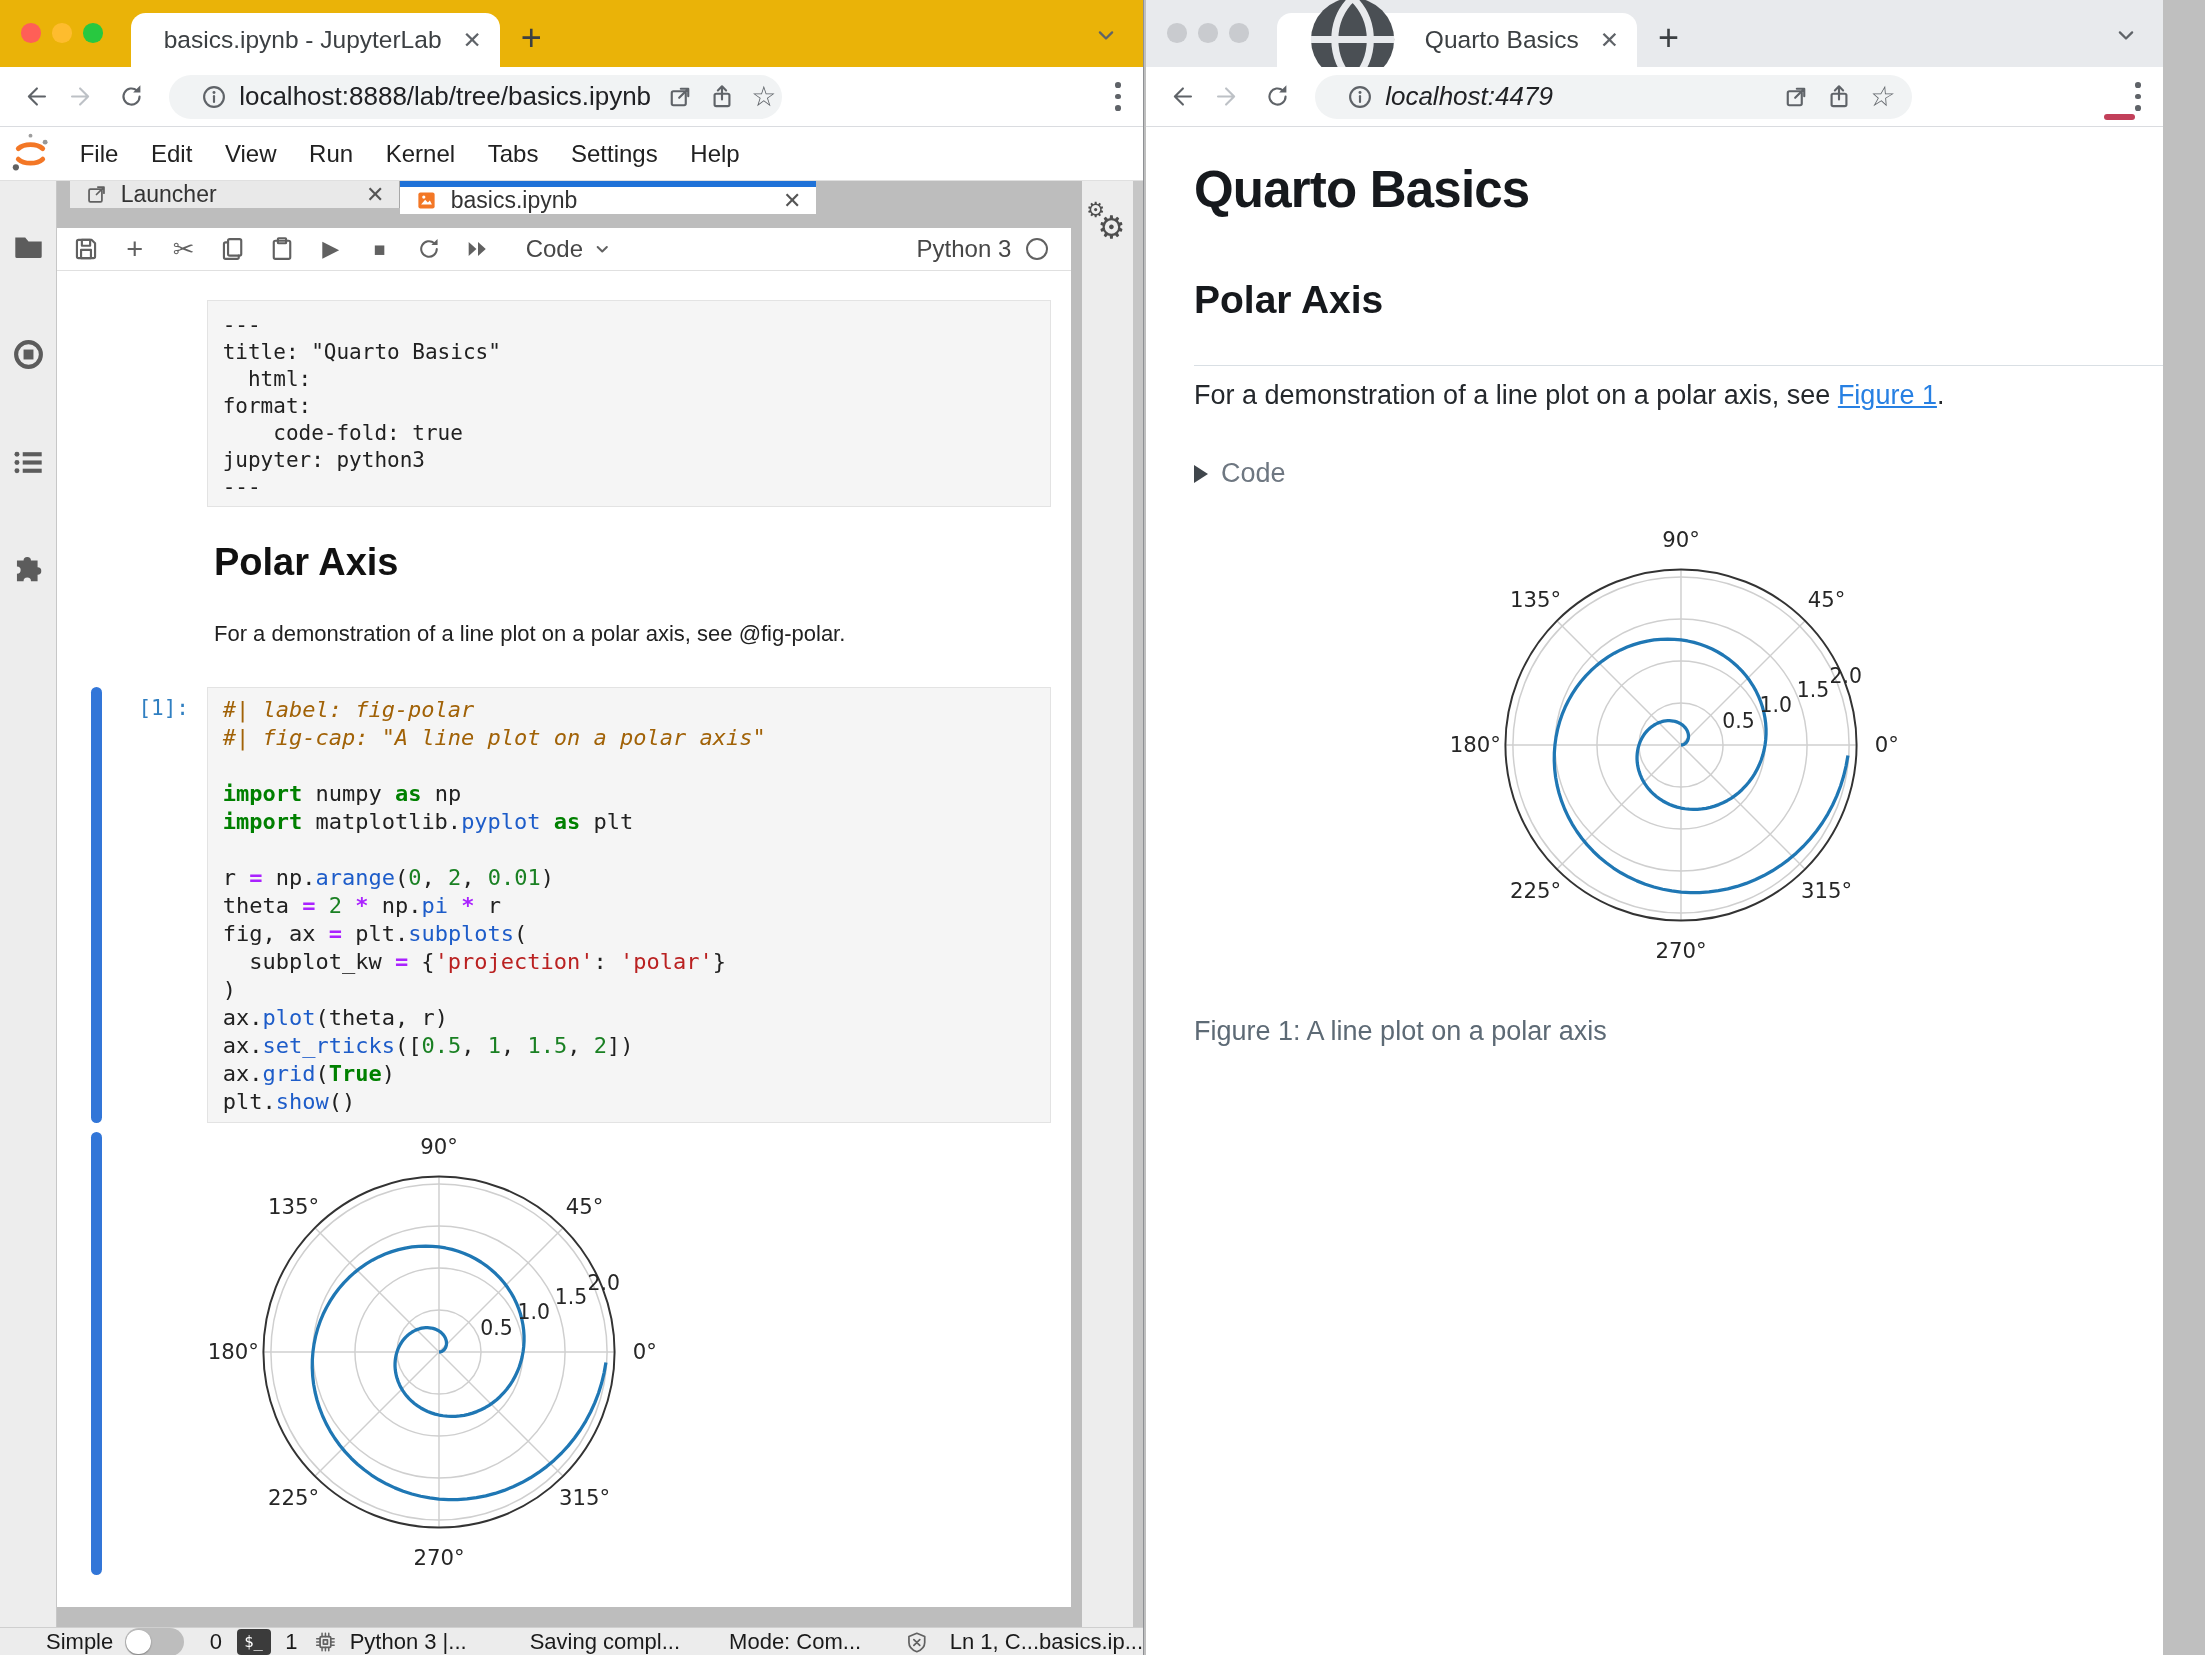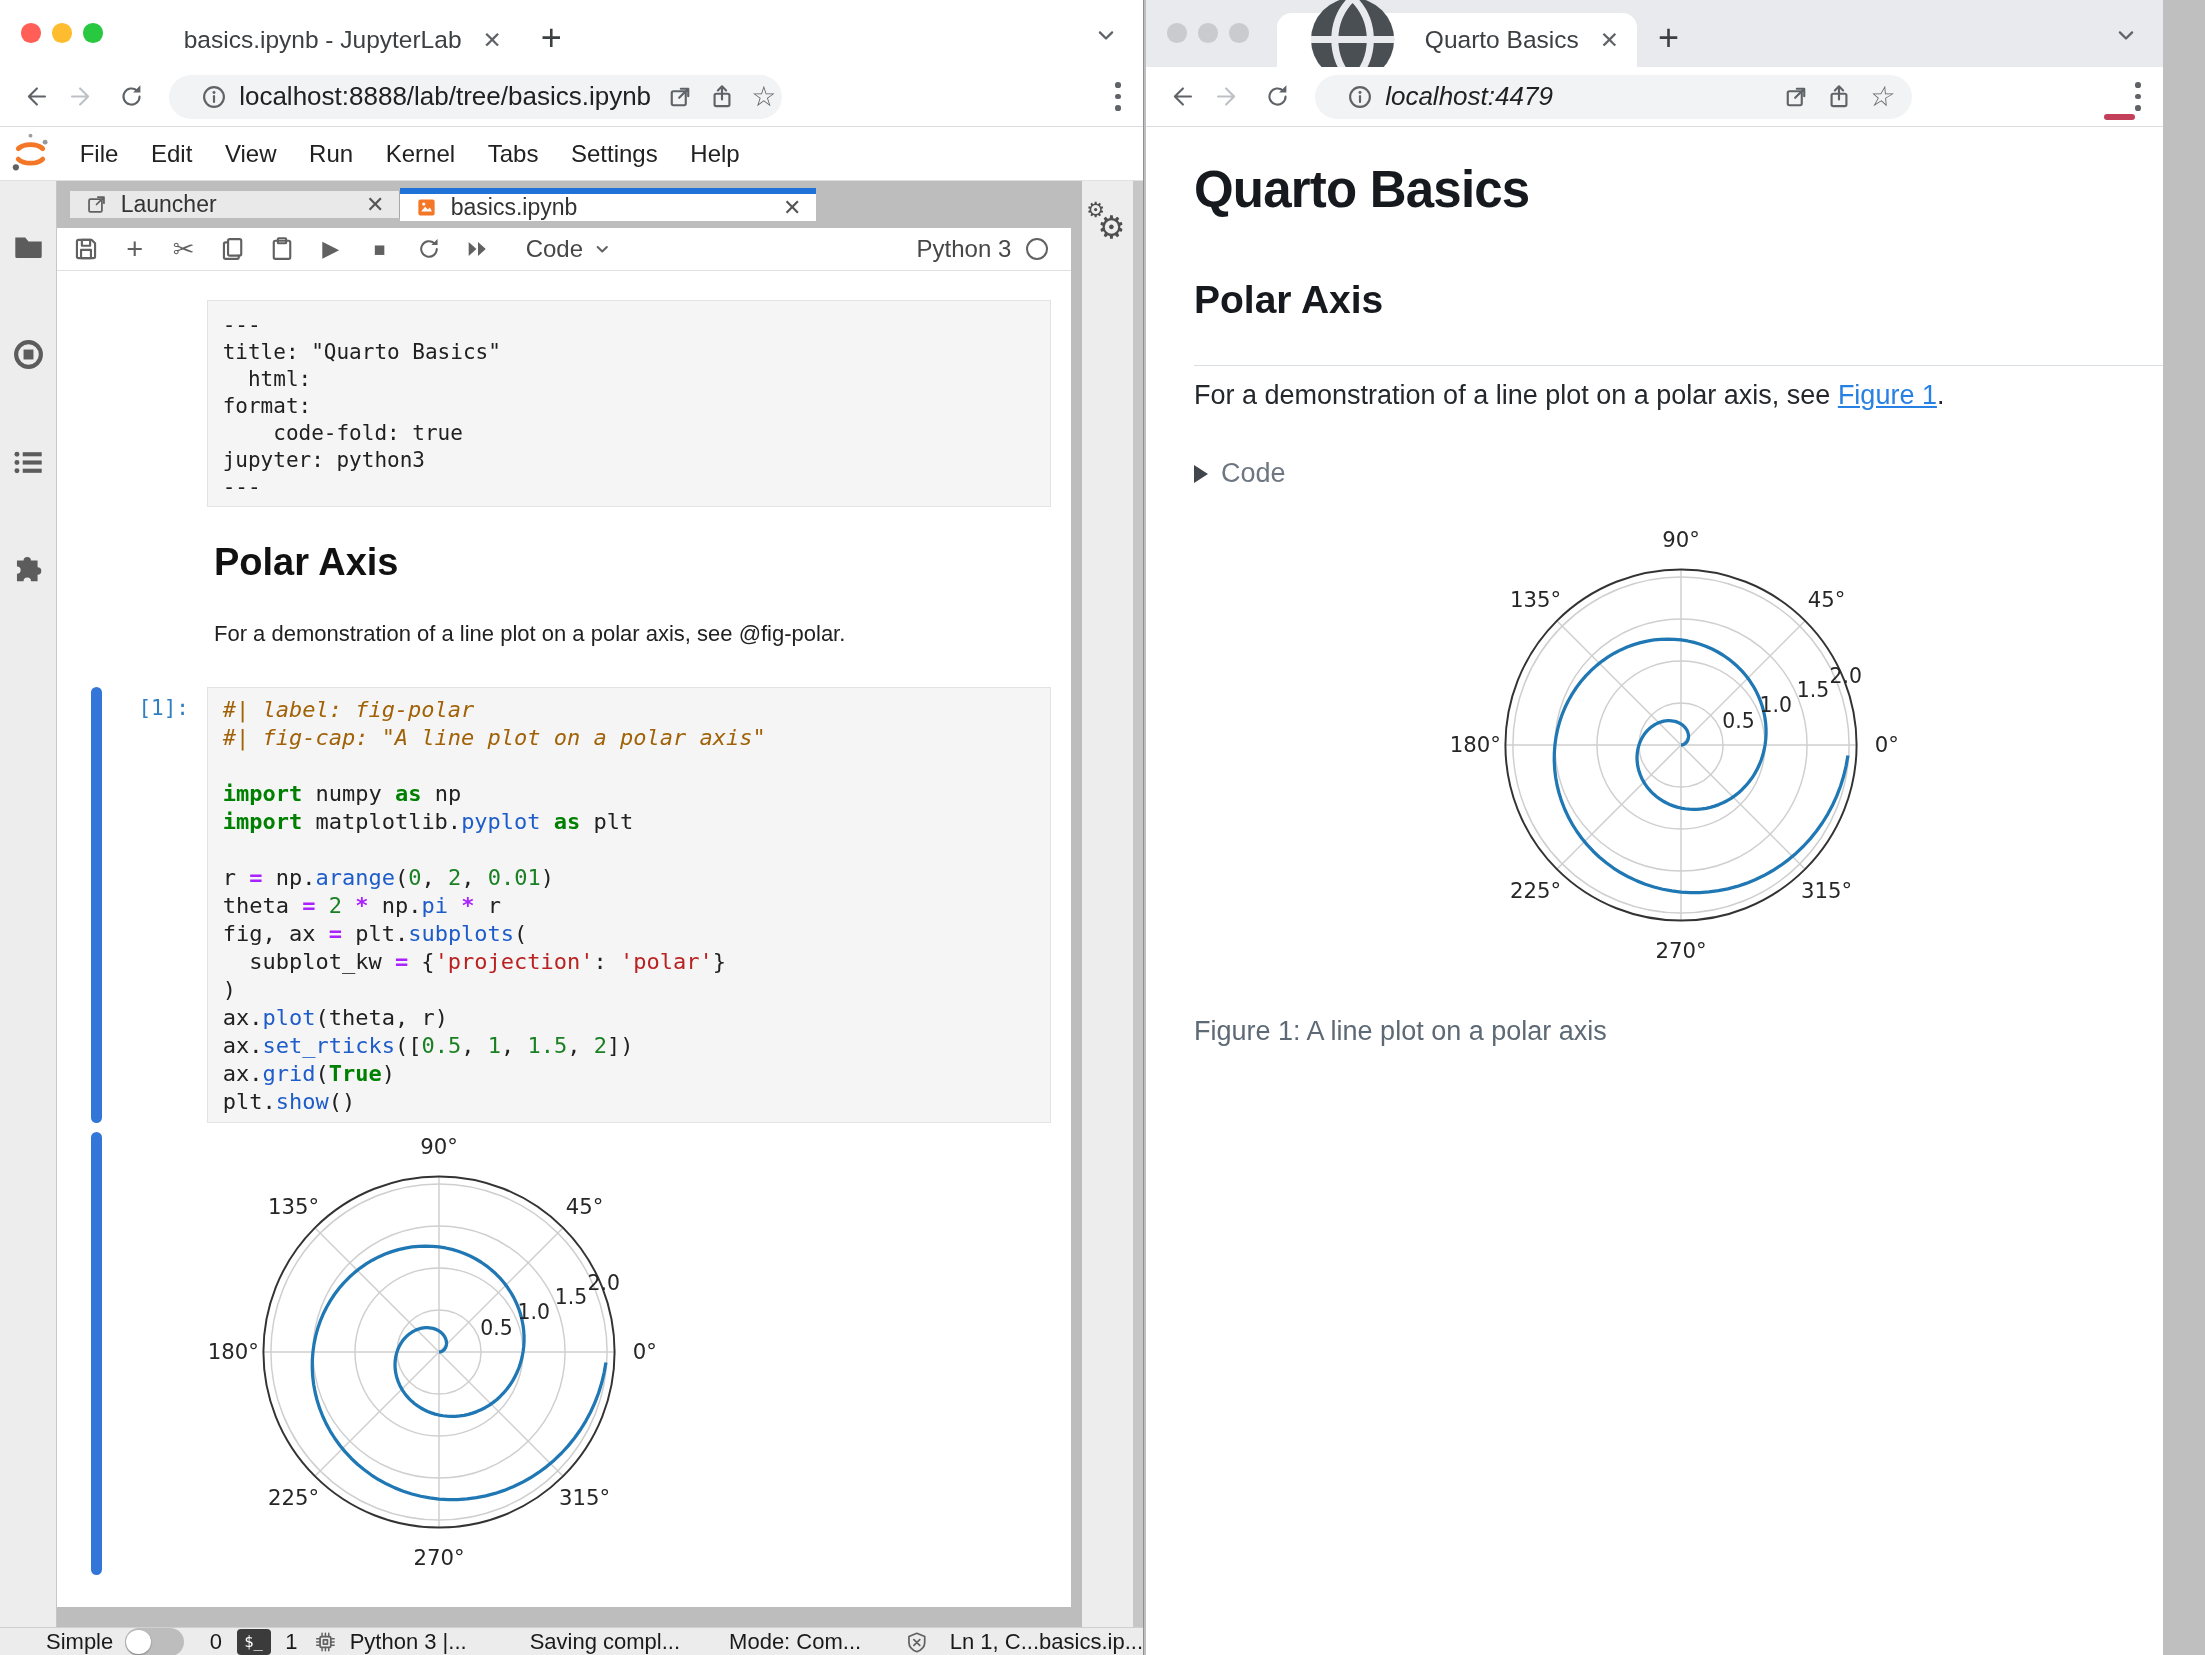--- a/index.html
+++ b/index.html
@@ -4,21 +4,21 @@
 <style>
   html,body{margin:0;padding:0;background:#9c9fa4;}
   *{box-sizing:border-box;}
   #root{position:relative;width:2205px;height:1656px;font-family:"Liberation Sans",sans-serif;overflow:hidden;background:#bfbfbf;}
 
   
   .window{position:absolute;top:0;height:1656px;display:flex;flex-direction:column;}
   #window-left{left:0;width:1144px;border-right:1.6px solid #8e9094;}
   #window-right{left:1146px;width:1017px;}
   .tabstrip{position:relative;height:67px;flex:0 0 67px;display:flex;align-items:flex-end;}
-  #window-left .tabstrip{background:#ffffff;padding-left:20px;}
+  #window-left .tabstrip{background:#eab308;}
   #window-right .tabstrip{background:#e8eaed;}
   .traffic{position:absolute;top:23px;left:21px;display:flex;gap:11.4px;}
   .traffic .dot{width:19.6px;height:19.6px;border-radius:50%;}
   .dot.red{background:#ff5f57;}.dot.yellow{background:#febc2e;}.dot.green{background:#28c840;}
   .dot.inactive{background:#c9cbcf;}
   .btab{height:54px;background:#fff;border-radius:14.7px 14.7px 0 0;display:flex;align-items:center;padding:0 18px;margin-left:131px;min-width:360px;}
   .btab .title{font-size:24.5px;color:#3c4043;margin:0 21px 0 14.7px;white-space:nowrap;flex:1;}
   .tab-close{font-size:23px;color:#5f6368;line-height:1;}
   .newtab{font-size:36px;color:#3c4043;margin:0 0 11.4px 21px;line-height:1;}
   .strip-chevron{position:absolute;top:21px;right:23px;width:28px;height:28px;}
@@ -34,21 +34,21 @@
   .red-dash{position:absolute;left:958px;top:47px;width:31px;height:5.7px;border-radius:3.3px;background:#c2405a;}
 
   
   .jlab-menubar{height:54px;flex:0 0 54px;background:#fff;border-bottom:1.6px solid #e0e0e0;display:flex;align-items:center;padding-left:11.4px;}
   .jl-logo{width:39px;height:43px;margin-right:13px;flex:0 0 auto;}
   .menu-item{font-size:24px;color:#212121;padding:0 16.3px;}
   .jlab-body{flex:1;display:flex;background:#bdbdbd;min-height:0;}
   .activity-bar{width:57px;flex:0 0 57px;background:#ededed;border-right:1.6px solid #c7c7c7;display:flex;flex-direction:column;align-items:center;padding-top:49px;gap:75px;}
   .activity-bar svg{width:33px;height:33px;}
   .dock{flex:1;display:flex;flex-direction:column;padding-bottom:20.4px;min-width:0;}
-  .dock-tabbar{height:47px;flex:0 0 47px;background:#bdbdbd;display:flex;align-items:center;padding-left:13px;}
+  .dock-tabbar{height:47px;flex:0 0 47px;background:#bdbdbd;display:flex;align-items:flex-start;padding-left:13px;}
   .jtab{display:flex;align-items:center;padding:0 14.7px;font-size:23px;color:#333;}
   .jtab.inactive{background:#e9e9e9;width:330px;border-right:1.6px solid #a8a8a8;}
   .jtab.active{background:#fff;width:416px;border-top:6.5px solid #1f72d8;}
   .jtab .jtab-label{margin:0 13px;flex:1;white-space:nowrap;overflow:hidden;}
   .jtab .jtab-close{color:#555;font-size:22px;}
   .nb-toolbar{height:43px;flex:0 0 43px;background:#fff;border-bottom:1.6px solid #e0e0e0;display:flex;align-items:center;padding:0 14.7px;color:#616161;}
   .tb-ic{width:28px;height:28px;margin-right:21px;flex:0 0 auto;display:flex;align-items:center;justify-content:center;font-size:22px;color:#616161;}
   .tb-text{font-size:24px;color:#474747;margin:0 6.5px 0 13px;}
   .kernel-name{margin-left:auto;font-size:24px;color:#474747;}
   .kernel-circle{width:22px;height:22px;border:2.5px solid #616161;border-radius:50%;margin:0 8.2px 0 14.7px;}

